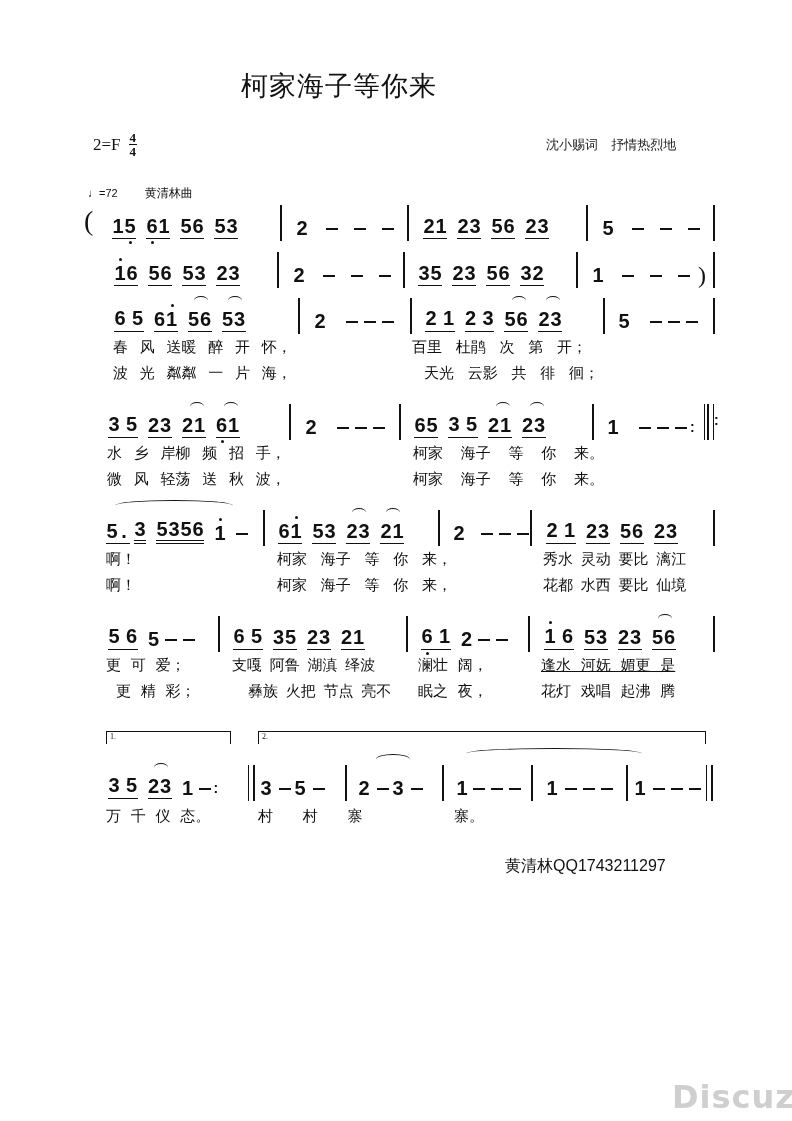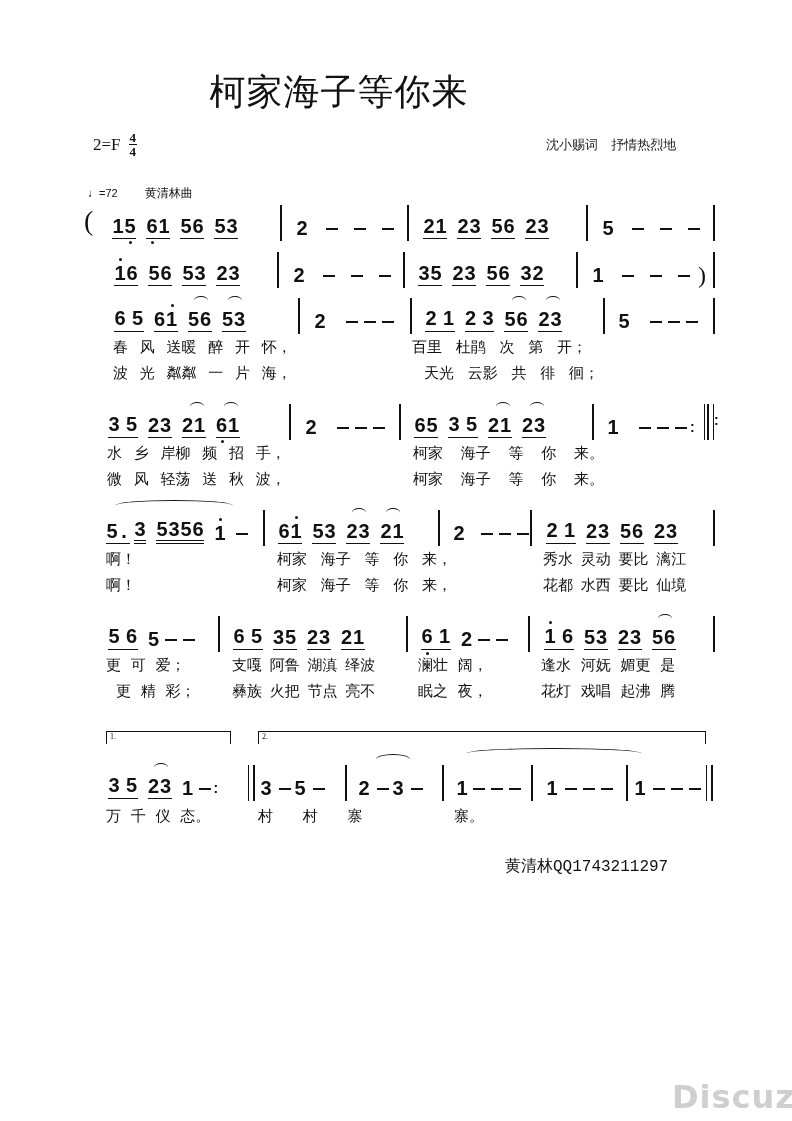--- a/index.html
+++ b/index.html
@@ -1,19 +1,19 @@
 <!DOCTYPE html>
 <html><head>
 <meta charset="utf-8">
 <style>
   html, body { margin: 0; padding: 0; background: #ffffff; }
   body { width: 792px; height: 1121px; position: relative; overflow: hidden;
          font-family: "Liberation Sans", "DejaVu Sans", sans-serif; color: #111; }
   .title { position: absolute; top: 68px; left: 0; width: 678px; text-align: center;
-           font-size: 36px; letter-spacing: 1px; color: #111; }
+           font-size: 27px; letter-spacing: 1px; color: #111; }
   .key { position: absolute; top: 131px; left: 93px; font-family: "Liberation Serif", serif;
          font-size: 17px; display: flex; align-items: center; }
   .key .frac { display: inline-flex; flex-direction: column; align-items: center; margin-left: 8px;
                font-weight: bold; font-size: 13px; line-height: 13px; }
   .key .frac span:first-child { border-bottom: 1px solid #111; padding: 0 1px; }
   .credits { position: absolute; top: 136px; left: 546px; font-size: 13px;
              font-family: "Liberation Serif", serif; color: #222; word-spacing: 10px; }
   .tempo { position: absolute; top: 185px; left: 88px; font-size: 11px; color: #111; }
   .tempo .expr { margin-left: 24px; font-size: 12px; }
 
@@ -31,21 +31,21 @@
   .dash.tight { margin: 0 3px 9px 3px; }
   .tie { position: absolute; top: -12px; left: 2px; width: 14px; height: 8px; border-top: 1.4px solid #111;
          border-radius: 50% 50% 0 0; }
   .lyr { position: absolute; font-size: 15px; font-family: "Liberation Serif", "DejaVu Serif", serif;
          color: #111; white-space: pre; }
   .paren { position: absolute; font-size: 28px; font-family: "Liberation Serif", serif; }
   .volta { position: absolute; border-top: 1px solid #111; border-left: 1px solid #111; height: 12px; font-size: 8px;
            font-family: "Liberation Serif", serif; padding-left: 3px; }
   .volta.closed { border-right: 1px solid #111; }
   .slur { position: absolute; border-top: 1.4px solid #111; border-radius: 50% 50% 0 0; height: 10px; }
-  .signature { position: absolute; top: 856px; left: 505px; font-size: 16px; font-family: Liberation Mono, monospace; color: #111; }
+  .signature { position: absolute; top: 856px; left: 505px; font-size: 16px; font-family: Liberation Sans, sans-serif; color: #111; }
   .watermark { position: absolute; top: 1078px; left: 672px; font-size: 32px; font-weight: bold; color: #cfcfcf;
                font-family: "DejaVu Sans", sans-serif; letter-spacing: 1px; }
 </style>
 </head>
 <body>
 
 <div class="title">柯家海子等你来</div>
 
 <div class="key">
   <span>2=F</span>
@@ -479,23 +479,23 @@
           <span class="n">5</span>
           <span class="n">6</span>
         </span>
     </div>
   </div>
   <div class="bar" style="left:713px;"></div>
 
   <div class="lyr" style="left:106px; top:40px; word-spacing:6px;text-align:right;">更 可 爱；</div>
   <div class="lyr" style="left:232px; top:40px; word-spacing:4px;">支嘎 阿鲁 湖滇 绎波</div>
   <div class="lyr" style="left:418px; top:40px; word-spacing:6px;">澜壮 阔，</div>
-  <div class="lyr" style="left:541px; top:40px; word-spacing:6px;">逢水 河妩 媚更 是</div>
+  <div class="lyr" style="left:541px; top:40px; word-spacing:6px;text-decoration:underline;">逢水 河妩 媚更 是</div>
   <div class="lyr" style="left:116px; top:66px; word-spacing:6px;">更 精 彩；</div>
-  <div class="lyr" style="left:232px; top:66px; word-spacing:4px;">彝族 火把 节点 亮不</div>
+  <div class="lyr" style="left:248px; top:66px; word-spacing:4px;">彝族 火把 节点 亮不</div>
   <div class="lyr" style="left:418px; top:66px; word-spacing:6px;">眠之 夜，</div>
   <div class="lyr" style="left:541px; top:66px; word-spacing:6px;">花灯 戏唱 起沸 腾</div>
 </div>
 
 <div class="sys" style="top:731px;">
   <div class="volta closed" style="left:106px; top:0; width:120px;">1.</div>
   <div class="volta" style="left:258px; top:0; width:443px; border-right:1px solid #111;">2.</div>
 
   <div class="slur" style="left:376px; top:23px; width:34px;"></div>
   <div class="slur" style="left:466px; top:17px; width:176px;"></div>

